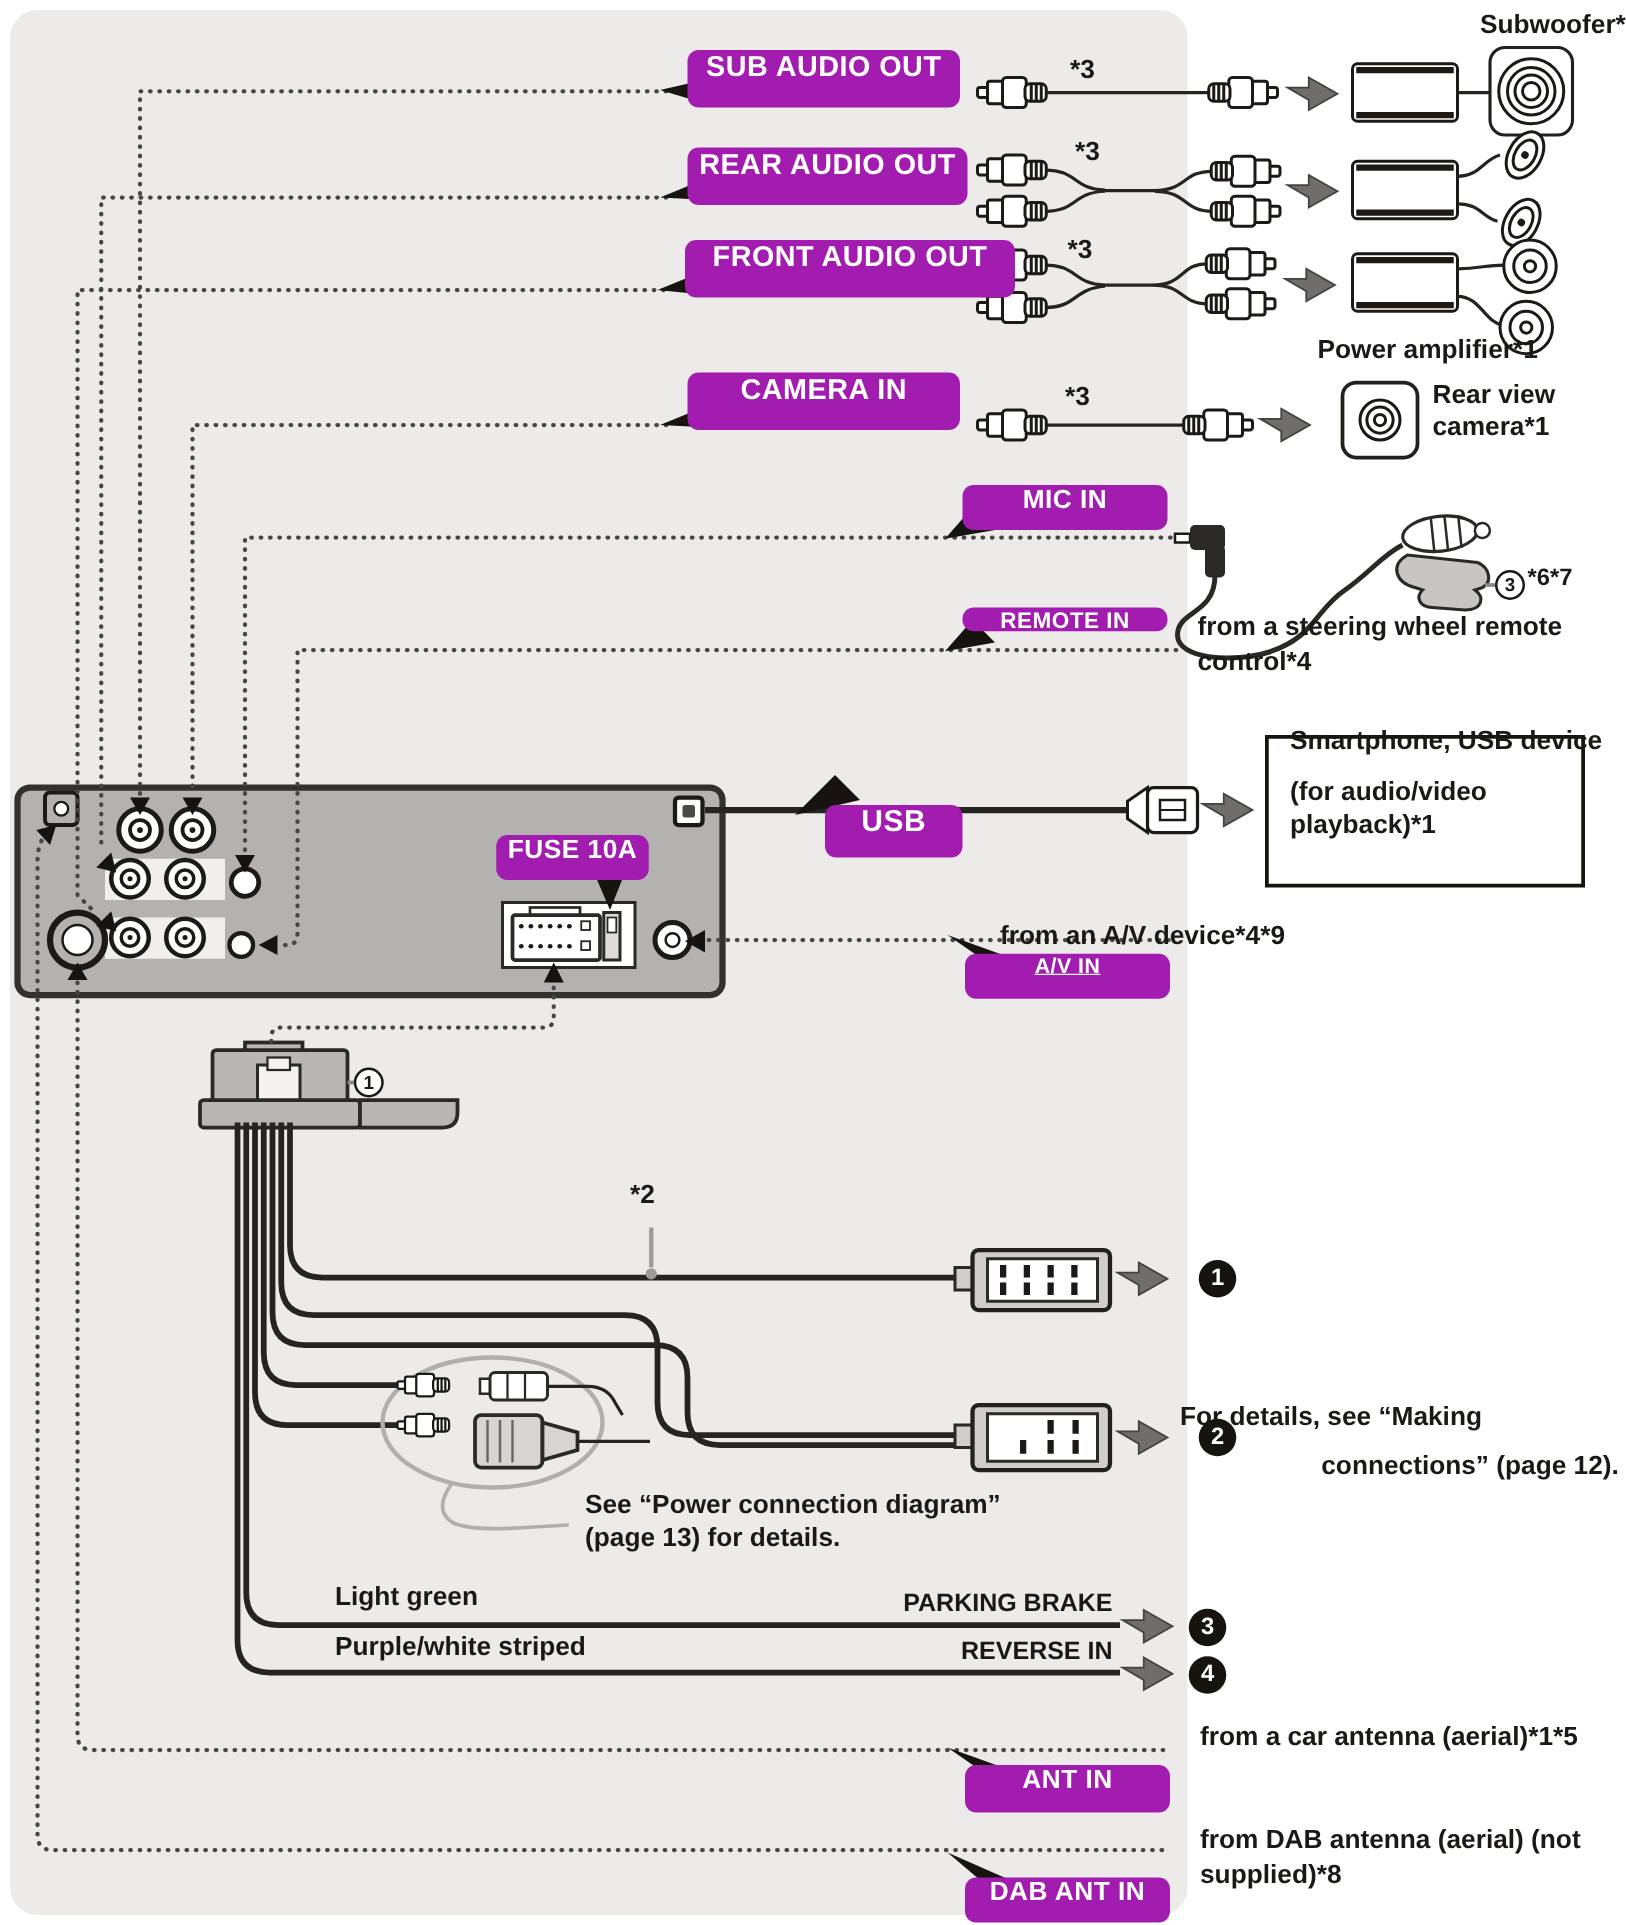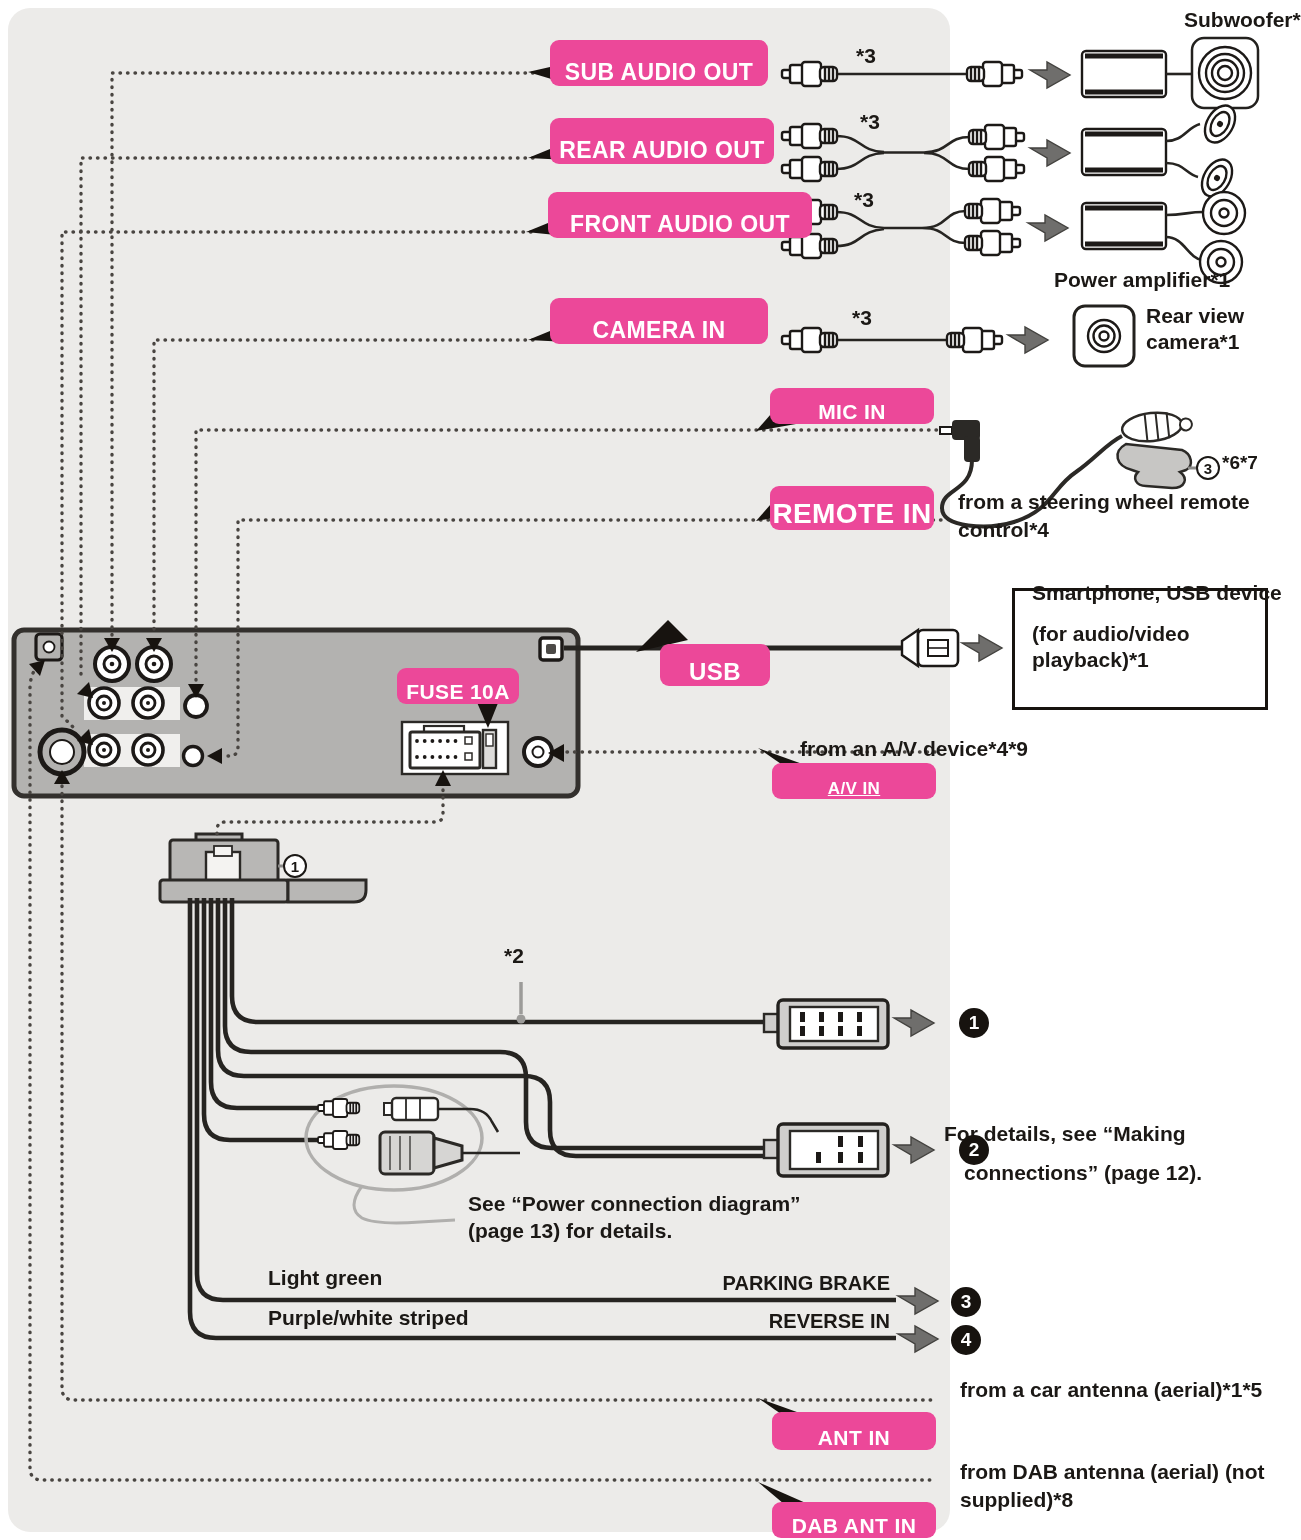--- a/index.html
+++ b/index.html
@@ -8,22 +8,22 @@
   #panel{position:absolute;left:8px;top:8px;width:942px;height:1524px;background:#ECEBE9;border-radius:22px;}
   #art{position:absolute;left:0;top:0;}
   .ic{fill:#fff;stroke:#1c1917;stroke-width:2.4;}
   .icn{fill:none;stroke:#1c1917;stroke-width:2.4;}
   .cable{fill:none;stroke:#262421;stroke-width:2.6;}
   .wire{fill:none;stroke:#262421;stroke-width:4.6;}
   .dot{fill:none;stroke:#494541;stroke-width:3.4;stroke-dasharray:0.5 7;stroke-linecap:round;}
   .blk{fill:#17130f;}
   .garrow{fill:#6f6e6c;stroke:#43423f;stroke-width:1.4;}
   .gray{fill:#b8b7b5;stroke:#2b2926;stroke-width:3;}
-  .plabel{position:absolute;background:#ec4899;color:#fff;font-weight:700;border-radius:9px;
-          display:flex;align-items:flex-end;justify-content:center;letter-spacing:.4px;white-space:nowrap;}
+  .plabel{position:absolute;background:#a21caf;color:#fff;font-weight:700;border-radius:9px;
+          display:flex;align-items:flex-start;justify-content:center;letter-spacing:.4px;white-space:nowrap;}
   .t{position:absolute;color:#1b1815;font-weight:700;white-space:nowrap;}
   .badge-dark{position:absolute;width:30px;height:30px;border-radius:50%;background:#17130f;color:#fff;
           font-weight:700;font-size:19px;display:flex;align-items:center;justify-content:center;}
   .badge-light{position:absolute;width:24px;height:24px;border-radius:50%;background:#fff;border:2.5px solid #1b1815;
           color:#1b1815;font-weight:700;font-size:15px;display:flex;align-items:center;justify-content:center;box-sizing:border-box;}
   .outline-box{position:absolute;border:3px solid #17130f;background:#fff;}
 </style>
 </head>
 <body>
 
@@ -396,21 +396,21 @@
     </div>
   <div class="plabel" style="left:548px;top:192px;width:264px;height:46px;font-size:23px;">
       <span>FRONT AUDIO OUT</span>
     </div>
   <div class="plabel" style="left:550px;top:298px;width:218px;height:46px;font-size:23px;">
       <span>CAMERA IN</span>
     </div>
   <div class="plabel" style="left:770px;top:388px;width:164px;height:36px;font-size:21px;">
       <span>MIC IN</span>
     </div>
-  <div class="plabel" style="left:770px;top:486px;width:164px;height:44px;font-size:28px;">
+  <div class="plabel" style="left:770px;top:486px;width:164px;height:19px;font-size:18px;">
       <span>REMOTE IN</span>
     </div>
   <div class="plabel" style="left:660px;top:617px;width:110px;height:42px;font-size:24px;margin-top:27px;">
       <span>USB</span>
     </div>
   <div class="plabel" style="left:397px;top:668px;width:122px;height:36px;font-size:21px;">
       <span>FUSE 10A</span>
     </div>
   <div class="plabel" style="left:772px;top:763px;width:164px;height:36px;font-size:17px;text-decoration:underline;">
       <span>A/V IN</span>
@@ -431,21 +431,21 @@
   <div class="t" style="left:1054px;top:268px;font-size:21px;">Power amplifier*1</div>
   <div class="t" style="left:1146px;top:304px;font-size:21px;">Rear view</div>
   <div class="t" style="left:1146px;top:330px;font-size:21px;">camera*1</div>
   <div class="t" style="left:958px;top:490px;font-size:21px;">from a steering wheel remote</div>
   <div class="t" style="left:958px;top:518px;font-size:21px;">control*4</div>
   <div class="t" style="left:800px;top:737px;font-size:21px;">from an A/V device*4*9</div>
   <div class="t" style="left:960px;top:1378px;font-size:21px;">from a car antenna (aerial)*1*5</div>
   <div class="t" style="left:960px;top:1460px;font-size:21px;">from DAB antenna (aerial) (not</div>
   <div class="t" style="left:960px;top:1488px;font-size:21px;">supplied)*8</div>
   <div class="t" style="left:944px;top:1122px;font-size:21px;">For details, see “Making</div>
-  <div class="t" style="left:964px;top:1149px;font-size:21px;margin-top:12px;">connections” (page 12).</div>
+  <div class="t" style="left:1057px;top:1149px;font-size:21px;margin-top:12px;">connections” (page 12).</div>
   <div class="t" style="left:468px;top:1192px;font-size:21px;">See “Power connection diagram”</div>
   <div class="t" style="left:468px;top:1219px;font-size:21px;">(page 13) for details.</div>
   <div class="t" style="left:268px;top:1266px;font-size:21px;">Light green</div>
   <div class="t" style="left:268px;top:1306px;font-size:21px;">Purple/white striped</div>
   <div class="t" style="left:660px;top:1272px;width:230px;text-align:right;font-size:20px;">PARKING BRAKE</div>
   <div class="t" style="left:660px;top:1310px;width:230px;text-align:right;font-size:20px;">REVERSE IN</div>
 
   <div class="t" style="left:856px;top:44px;font-size:21px;">*3</div>
   <div class="t" style="left:860px;top:110px;font-size:21px;">*3</div>
   <div class="t" style="left:854px;top:188px;font-size:21px;">*3</div>

